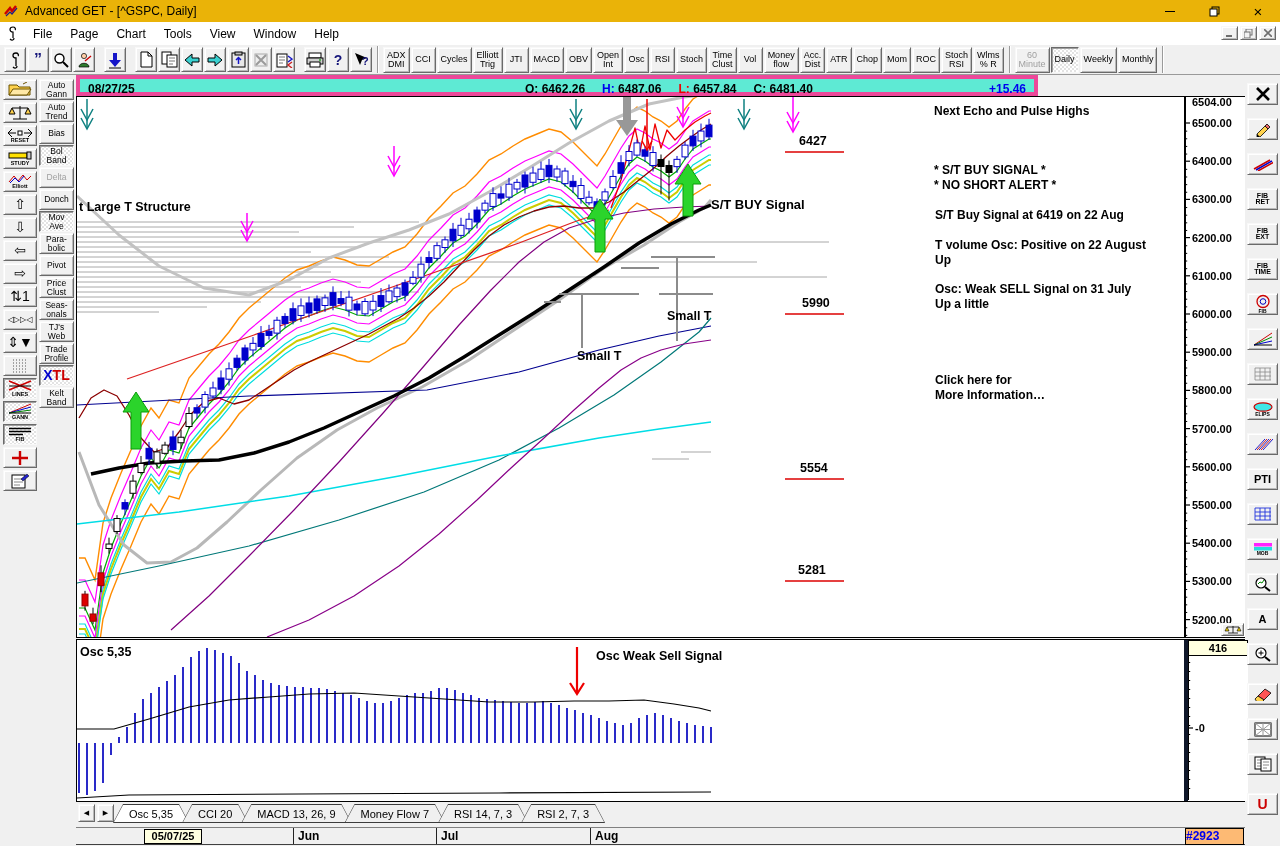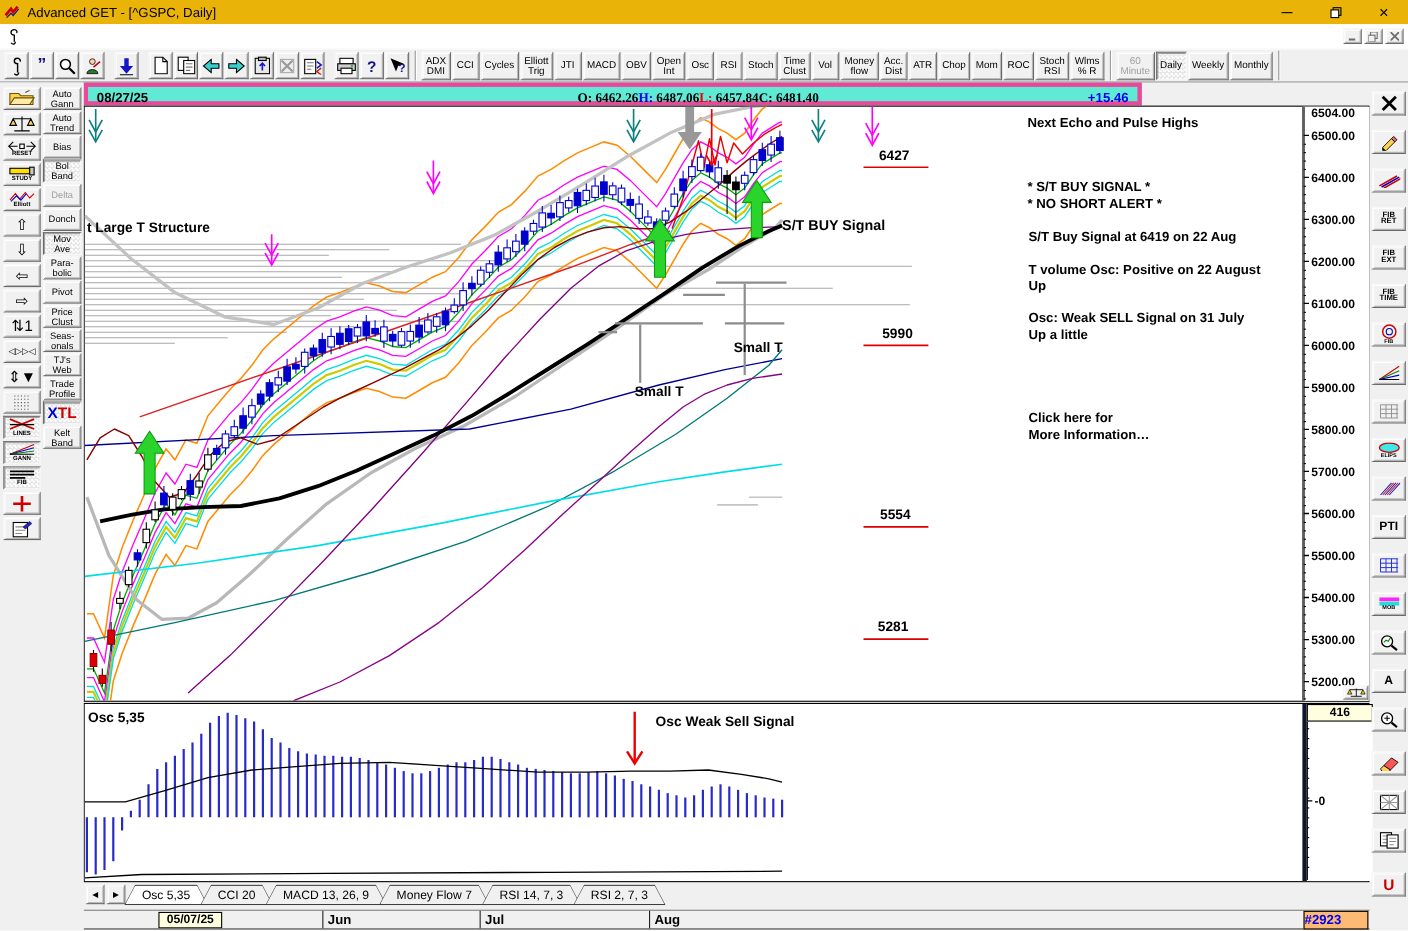--- a/index.html
+++ b/index.html
@@ -26,21 +26,21 @@
          background:repeating-conic-gradient(#ffffff 0% 25%, #e3e3e3 0% 50%) 0 0 / 4px 4px;}
   .disabled{color:#9f9f9f;}
   .tbtn{width:22px;height:25px;margin-right:1px;}
   .tgap{width:7px;height:1px;}
   .tdiv{width:0;height:27px;border-left:1px solid #9a9a9a;border-right:1px solid #fff;margin:0 4px;}
   .ind{min-width:25px;height:26px;margin-right:1px;font-size:9px;line-height:8.5px;white-space:pre-line;text-align:center;padding:0 3px;}
   
   #infobar{position:absolute;left:76px;top:75px;width:962px;height:21px;background:#5eead4;border:4px solid #ec4899;box-sizing:border-box;}
   #infobar b{font-weight:bold;font-size:12px;}
   .ib-date{position:absolute;left:8px;top:3px;font-weight:bold;font-size:12px;}
-  .ohlc{position:absolute;left:445px;top:3px;display:flex;font-size:12px;font-weight:bold;font-family:Liberation Serif, serif;}
+  .ohlc{position:absolute;left:445px;top:3px;display:flex;gap:17px;font-size:12px;font-weight:bold;}
   .lblH{color:#0000ee;} .lblL{color:#ee0000;}
   .ib-change{position:absolute;right:8px;top:3px;color:#0000ee;font-weight:bold;font-size:12px;}
   
   #chart-win{position:absolute;left:76px;top:96px;width:1169px;height:542px;background:#fff;border:1px solid #000;box-sizing:border-box;}
   #chart-svg{position:absolute;left:0;top:0;}
   #price-axis{position:absolute;left:1107px;top:0;width:60px;height:540px;background:#fff;border-left:1px solid #000;}
   #axis-scales-btn{position:absolute;right:1px;bottom:1px;width:23px;height:13px;}
   #osc-win{position:absolute;left:76px;top:639px;width:1169px;height:163px;background:#fff;border:1px solid #000;box-sizing:border-box;}
   #osc-svg{position:absolute;left:0;top:0;}
   #osc-axis{position:absolute;left:1107px;top:0;width:60px;height:161px;background:#fff;border-left:4px solid #0f172a;}
@@ -103,20 +103,21 @@
       <div class="wbtn">×</div>
     </div>
   </div>
 
   <div id="menubar">
     <span id="menu-doc-icon">
       <svg width="12" height="16" viewBox="0 0 12 16">
           <path d="M7 2C3 2 3 7 7 7v6m-3 1c2 2 4 1 4-1M7 2c2 0 3 2 2 3" fill="none" stroke="#000" stroke-width="1.2"></path>
         </svg>
     </span>
+    <div id="menu-items"><span class="menu-item">File</span><span class="menu-item">Page</span><span class="menu-item">Chart</span><span class="menu-item">Tools</span><span class="menu-item">View</span><span class="menu-item">Window</span><span class="menu-item">Help</span></div>
     <div id="mdi-btns">
       <div class="mdibtn btn3d">
           <svg width="8" height="8">
             <rect x="0" y="6" width="6" height="2" fill="#6e6e6e"></rect>
           </svg>
         </div>
       <div class="mdibtn btn3d">
           <svg width="9" height="9">
             <rect x="2" y="0" width="6" height="6" fill="none" stroke="#6e6e6e"></rect>
             <rect x="0" y="3" width="6" height="6" fill="#f1f1f1" stroke="#6e6e6e"></rect>

